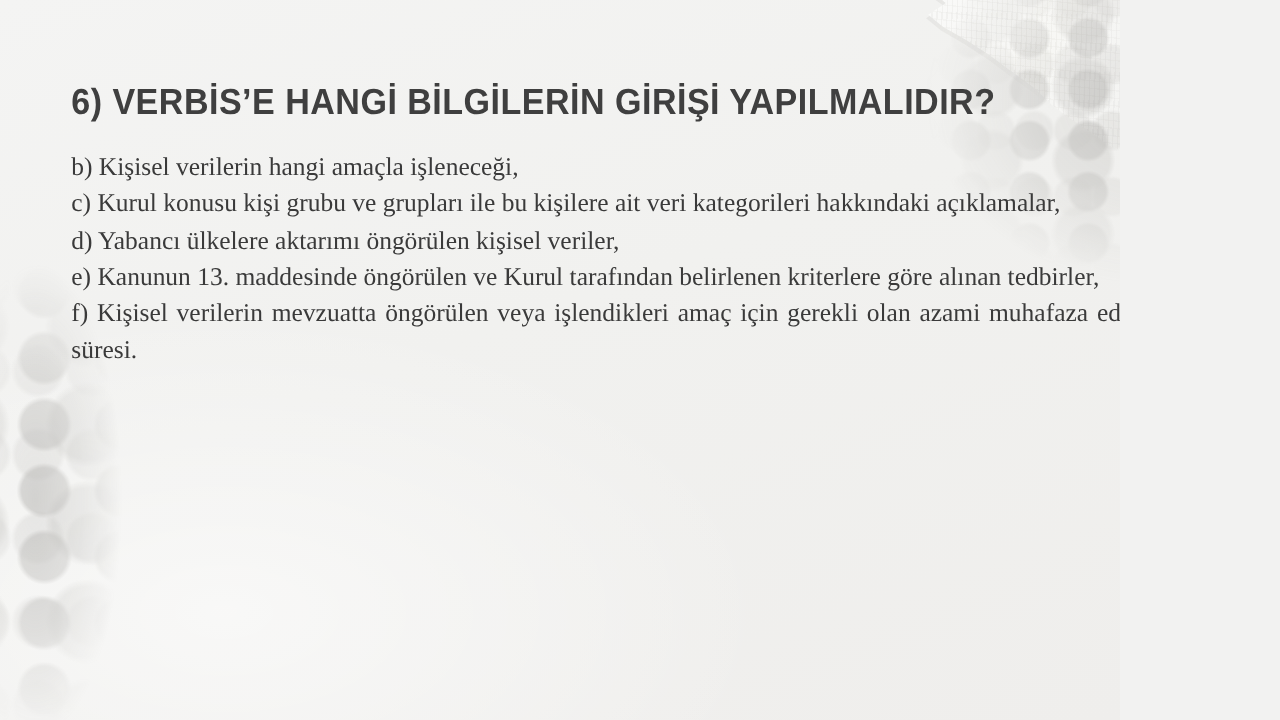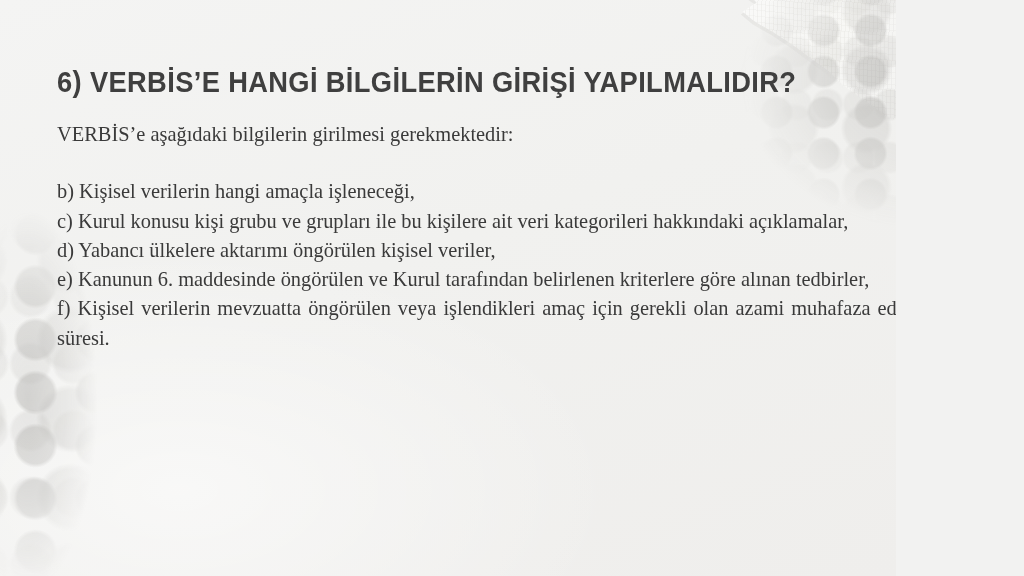--- a/index.html
+++ b/index.html
@@ -195,29 +195,28 @@
     <div class="speckles midright"></div>
     <div class="speckle-dot big"></div>
   </div>
 
   <div class="content">
 
     <h1 class="slide-title">6) VERBİS’E HANGİ BİLGİLERİN GİRİŞİ YAPILMALIDIR?</h1>
 
     <div class="body-block">
 
-      <p class="intro-line">VERBİS’e aşağıdaki bilgilerin girilmesi gerekmektedir:</p>
 
 
       <p class="para ragged">b) Kişisel verilerin hangi amaçla işleneceği,</p>
 
       <p class="para justify-all">c) Kurul konusu kişi grubu ve grupları ile bu kişilere ait veri kategorileri hakkındaki açıklamalar,</p>
 
 
       <p class="para ragged">d) Yabancı ülkelere aktarımı öngörülen kişisel veriler,</p>
 
-      <p class="para justify-all">e) Kanunun 6. maddesinde öngörülen ve Kurul tarafından belirlenen kriterlere göre alınan tedbirler,</p>
+      <p class="para justify-all">e) Kanunun 13. maddesinde öngörülen ve Kurul tarafından belirlenen kriterlere göre alınan tedbirler,</p>
 
       <p class="para justify-all">f) Kişisel verilerin mevzuatta öngörülen veya işlendikleri amaç için gerekli olan azami muhafaza edilme süresi.</p>
 
     </div>
   </div>
 </div>
 
 </body></html>

